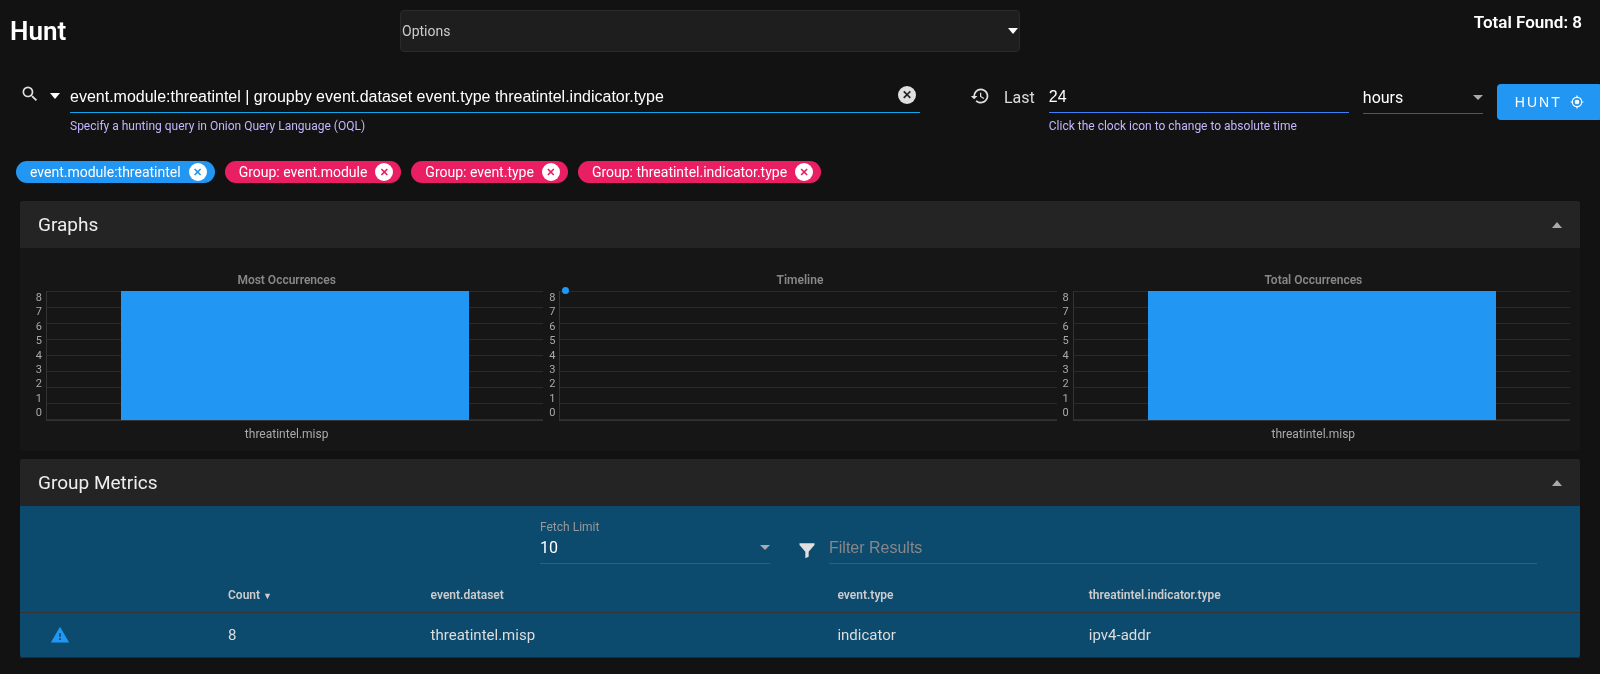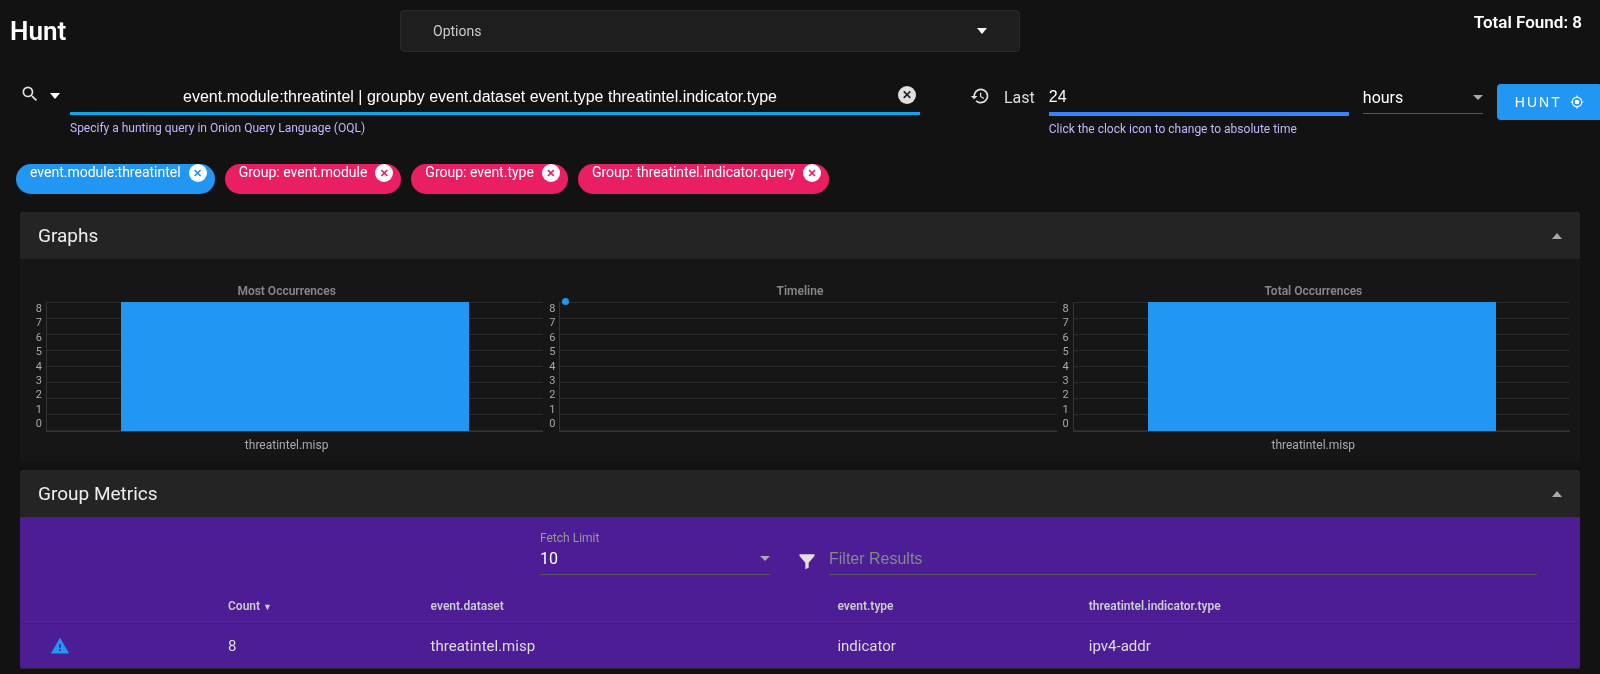--- a/index.html
+++ b/index.html
@@ -29,21 +29,21 @@
     left: 400px;
     top: 10px;
     width: 620px;
     height: 42px;
     background: #1e1e1e;
     border: 1px solid #2a2a2a;
     border-radius: 4px;
     display: flex;
     align-items: center;
     justify-content: space-between;
-    padding: 0 32px;
+    padding: 0 1px;
     color: #ccc;
   }
   .total-found {
     position: absolute;
     right: 18px;
     top: 12px;
     font-size: 17px;
     font-weight: 600;
     color: #fff;
   }
@@ -60,26 +60,25 @@
     flex: 0 0 auto;
   }
   .query-input-wrap {
     flex: 0 0 850px;
     position: relative;
   }
   .query-input {
     width: 100%;
     background: transparent;
     border: none;
-    border-bottom: 3px solid #0ea5e9;
+    border-bottom: 1px solid #0ea5e9;
     color: #fff;
     font-size: 16px;
     padding: 4px 30px 6px 0;
     outline: none;
-    text-align: center;
   }
   .query-clear {
     position: absolute;
     right: 4px;
     top: 2px;
     width: 18px;
     height: 18px;
     background: #e0e0e0;
     border-radius: 50%;
     color: #222;
@@ -104,21 +103,21 @@
   .time-label {
     font-size: 16px;
     color: #ddd;
     padding-top: 4px;
   }
   .time-input-wrap { flex: 0 0 300px; }
   .time-input {
     width: 100%;
     background: transparent;
     border: none;
-    border-bottom: 4px solid #3b82f6;
+    border-bottom: 1px solid #3b82f6;
     color: #fff;
     font-size: 16px;
     padding: 4px 0 6px 0;
     outline: none;
   }
   .unit-wrap {
     flex: 0 0 120px;
     position: relative;
     border-bottom: 1px solid #555;
     padding: 4px 0 6px 0;
@@ -142,23 +141,24 @@
     align-items: center;
     gap: 8px;
     cursor: pointer;
   }
   .chips-row {
     padding: 20px 16px 10px 16px;
     display: flex;
     gap: 10px;
   }
   .chip {
-    height: 30px;
+    height: 22px;
     border-radius: 15px;
     display: inline-flex;
+    align-items: center;
     gap: 8px;
     padding: 0 8px 0 14px;
     font-size: 14px;
     color: #fff;
   }
   .chip-blue { background: #2196f3; }
   .chip-pink { background: #e91e63; }
   .chip-close {
     width: 18px;
     height: 18px;
@@ -168,21 +168,21 @@
     align-items: center;
     justify-content: center;
     font-size: 11px;
     font-weight: bold;
     cursor: pointer;
   }
   .chip-blue .chip-close { color: #2196f3; }
   .chip-pink .chip-close { color: #e91e63; }
   .panel {
     margin: 8px 20px 0 20px;
-    background: #4c1d95;
+    background: #0c4a6e;
     border-radius: 4px;
   }
   .panel-header {
     display: flex;
     justify-content: space-between;
     align-items: center;
     padding: 12px 18px;
     font-size: 19px;
     color: #eee;
     background: #242424;
@@ -372,21 +372,21 @@
     </div>
     <div class="chip chip-pink">
       <span>Group: event.module</span>
       <span class="chip-close">✕</span>
     </div>
     <div class="chip chip-pink">
       <span>Group: event.type</span>
       <span class="chip-close">✕</span>
     </div>
     <div class="chip chip-pink">
-      <span>Group: threatintel.indicator.query</span>
+      <span>Group: threatintel.indicator.type</span>
       <span class="chip-close">✕</span>
     </div>
   </div>
 
 <div class="panel">
   <div class="panel-header">
     <span>Graphs</span>
     <span class="chevron chevron-up-g"></span>
   </div>
   <div class="charts-row" id="charts-row">

